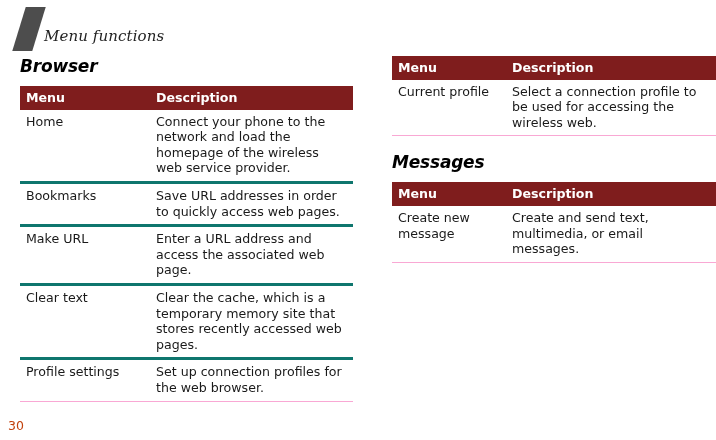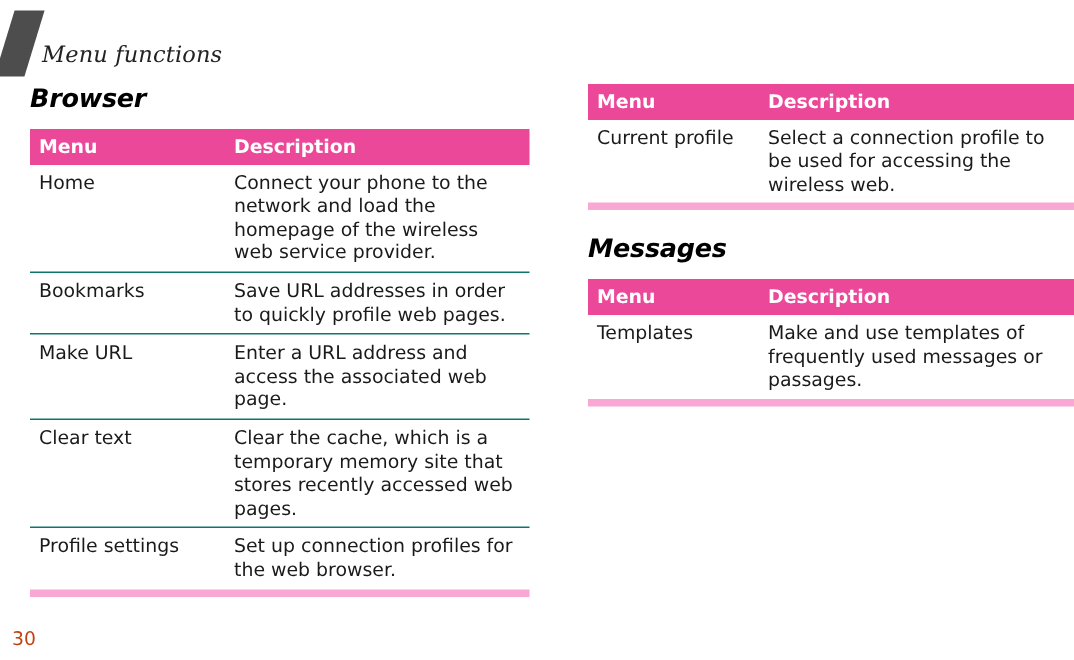--- a/index.html
+++ b/index.html
@@ -12,21 +12,21 @@
     height: 440px;
     position: relative;
     font-family: "DejaVu Sans", sans-serif;
     color: #1a1a1a;
     overflow: hidden;
   }
 
   
   .page-header {
     position: absolute;
-    left: 0;
+    left: 16px;
     top: 0;
     width: 632px;
     height: 56px;
   }
   .header-slash {
     position: absolute;
     left: 3px;
     top: 7px;
     width: 20px;
     height: 44px;
@@ -80,33 +80,33 @@
   }
   table.menu-table td,
   table.menu-table th {
     vertical-align: top;
     text-align: left;
     padding: 4px 6px 5px 6px;
     font-size: 12.6px;
     line-height: 15.6px;
   }
   table.menu-table thead th {
-    background: #ec4899;
+    background: #7f1d1d;
     color: #ffffff;
     font-weight: bold;
     font-size: 12.6px;
     padding-top: 4px;
     padding-bottom: 4px;
     border: none;
   }
   table.menu-table tbody tr td {
-    border-bottom: 1px solid #0f766e;
+    border-bottom: 3px solid #0f766e;
   }
   table.menu-table tbody tr:last-child td {
-    border-bottom: 5px solid #f9a8d4;
+    border-bottom: 1px solid #f9a8d4;
   }
   .c-menu  { width: 118px; }
   .c-desc  { width: auto; }
 
   .col-right .c-menu { width: 102px; }
 
   
   .folio {
     position: absolute;
     left: 8px;
@@ -134,21 +134,21 @@
         <th class="c-desc">Description</th>
       </tr>
     </thead>
     <tbody>
       <tr>
         <td class="c-menu">Home</td>
         <td class="c-desc">Connect your phone to the network and load the homepage of the wireless web service provider.</td>
       </tr>
       <tr>
         <td class="c-menu">Bookmarks</td>
-        <td class="c-desc">Save URL addresses in order to quickly profile web pages.</td>
+        <td class="c-desc">Save URL addresses in order to quickly access web pages.</td>
       </tr>
       <tr>
         <td class="c-menu">Make URL</td>
         <td class="c-desc">Enter a URL address and access the associated web page.</td>
       </tr>
       <tr>
         <td class="c-menu">Clear text</td>
         <td class="c-desc">Clear the cache, which is a temporary memory site that stores recently accessed web pages.</td>
       </tr>
       <tr>
@@ -180,20 +180,20 @@
 
   <table class="menu-table">
     <thead>
       <tr>
         <th class="c-menu">Menu</th>
         <th class="c-desc">Description</th>
       </tr>
     </thead>
     <tbody>
       <tr>
-        <td class="c-menu">Templates</td>
-        <td class="c-desc">Make and use templates of frequently used messages or passages.</td>
+        <td class="c-menu">Create new message</td>
+        <td class="c-desc">Create and send text, multimedia, or email messages.</td>
       </tr>
     </tbody>
   </table>
 </div>
 
 <div class="folio">30</div>
 
 </body></html>

